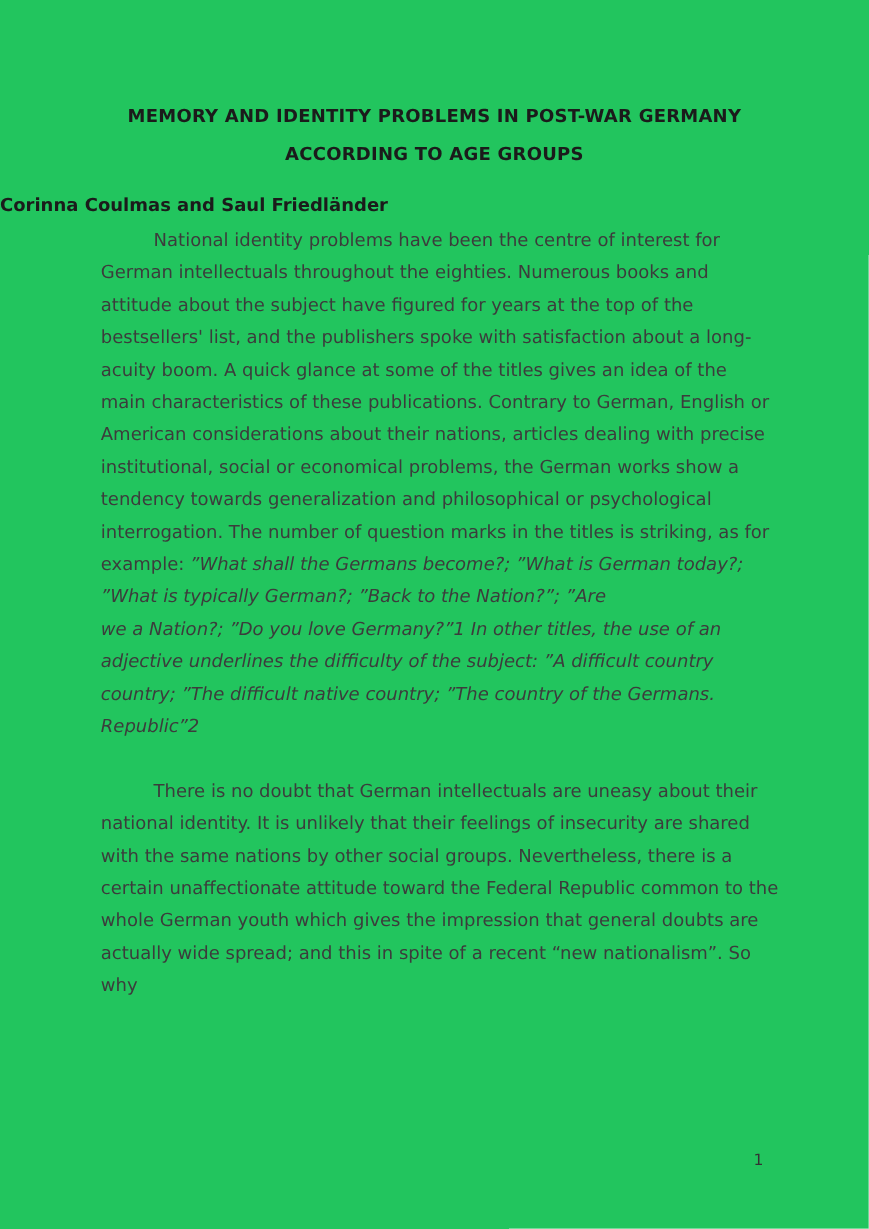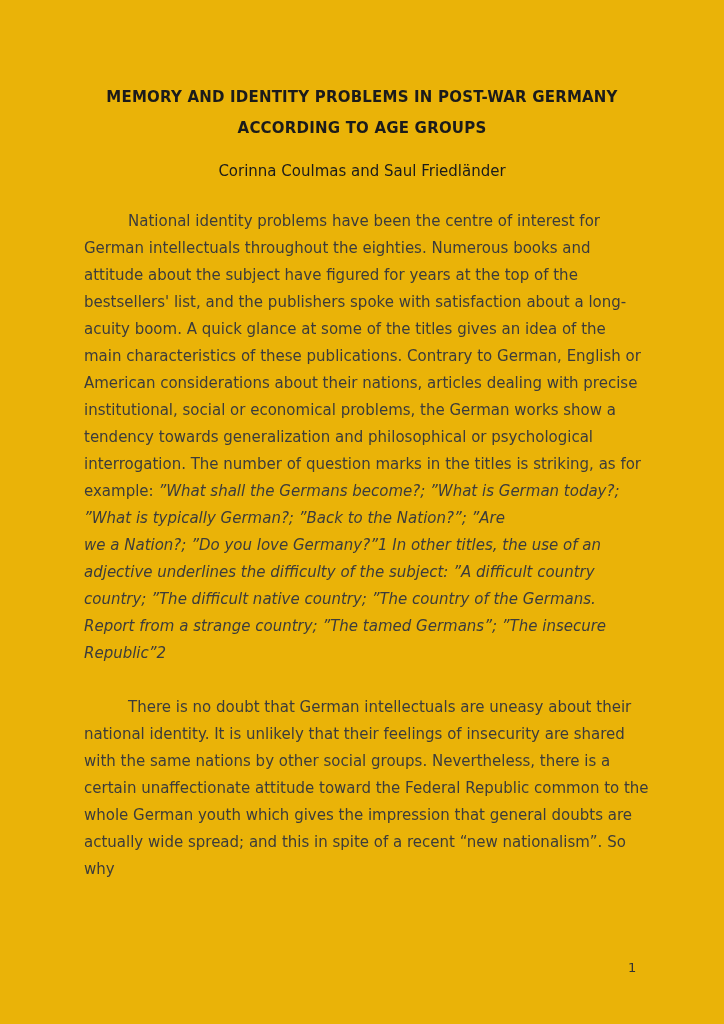--- a/index.html
+++ b/index.html
@@ -5,47 +5,46 @@
   html, body {
     margin: 0;
     padding: 0;
     background: #ffffff;
   }
   .page {
     position: relative;
     width: 724px;
     height: 1024px;
     margin: 0 auto;
-    background: #eab308;
+    background: #22c55e;
     box-sizing: border-box;
     font-family: "DejaVu Sans", "Liberation Sans", sans-serif;
     color: #3c3c3c;
     overflow: hidden;
   }
   .title-block {
     padding-top: 82px;
     text-align: center;
   }
   .title-line {
     font-size: 15px;
     font-weight: bold;
     line-height: 31px;
     color: #1b1b1b;
     letter-spacing: 0.2px;
   }
   .authors {
     margin-top: 12px;
-    text-align: center;
+    text-align: left;
     font-size: 15px;
-    font-weight: normal;
+    font-weight: bold;
     line-height: 31px;
     color: #1b1b1b;
   }
   .content {
-    margin-top: 21px;
     padding-left: 84px;
     padding-right: 40px;
   }
   .paragraph { margin: 0; }
   .paragraph + .paragraph { margin-top: 27px; }
   .line {
     font-size: 15px;
     line-height: 27px;
     white-space: nowrap;
     color: #3c3c3c;
@@ -82,21 +81,20 @@
         <div class="line"><span>main characteristics of these publications. Contrary to German, English or</span></div>
         <div class="line"><span>American considerations about their nations, articles dealing with precise</span></div>
         <div class="line"><span>institutional, social or economical problems, the German works show a</span></div>
         <div class="line"><span>tendency towards generalization and philosophical or psychological</span></div>
         <div class="line"><span>interrogation. The number of question marks in the titles is striking, as for</span></div>
         <div class="line"><span>example: </span><span class="italic">”What shall the Germans become?; ”What is German today?;</span></div>
         <div class="line"><span class="italic">”What is typically German?; ”Back to the Nation?”; ”Are</span></div>
         <div class="line"><span class="italic">we a Nation?; ”Do you love Germany?”1 In other titles, the use of an</span></div>
         <div class="line"><span class="italic">adjective underlines the difficulty of the subject: ”A difficult country</span></div>
         <div class="line"><span class="italic">country; ”The difficult native country; ”The country of the Germans.</span></div>
-        <div class="line"><span class="italic">Report from a strange country; ”The tamed Germans”; ”The insecure</span></div>
         <div class="line"><span class="italic">Republic”2</span></div>
       </div>
     <div class="paragraph">
         <div class="line indent"><span>There is no doubt that German intellectuals are uneasy about their</span></div>
         <div class="line"><span>national identity. It is unlikely that their feelings of insecurity are shared</span></div>
         <div class="line"><span>with the same nations by other social groups. Nevertheless, there is a</span></div>
         <div class="line"><span>certain unaffectionate attitude toward the Federal Republic common to the</span></div>
         <div class="line"><span>whole German youth which gives the impression that general doubts are</span></div>
         <div class="line"><span>actually wide spread; and this in spite of a recent “new nationalism”. So</span></div>
         <div class="line"><span>why</span></div>

